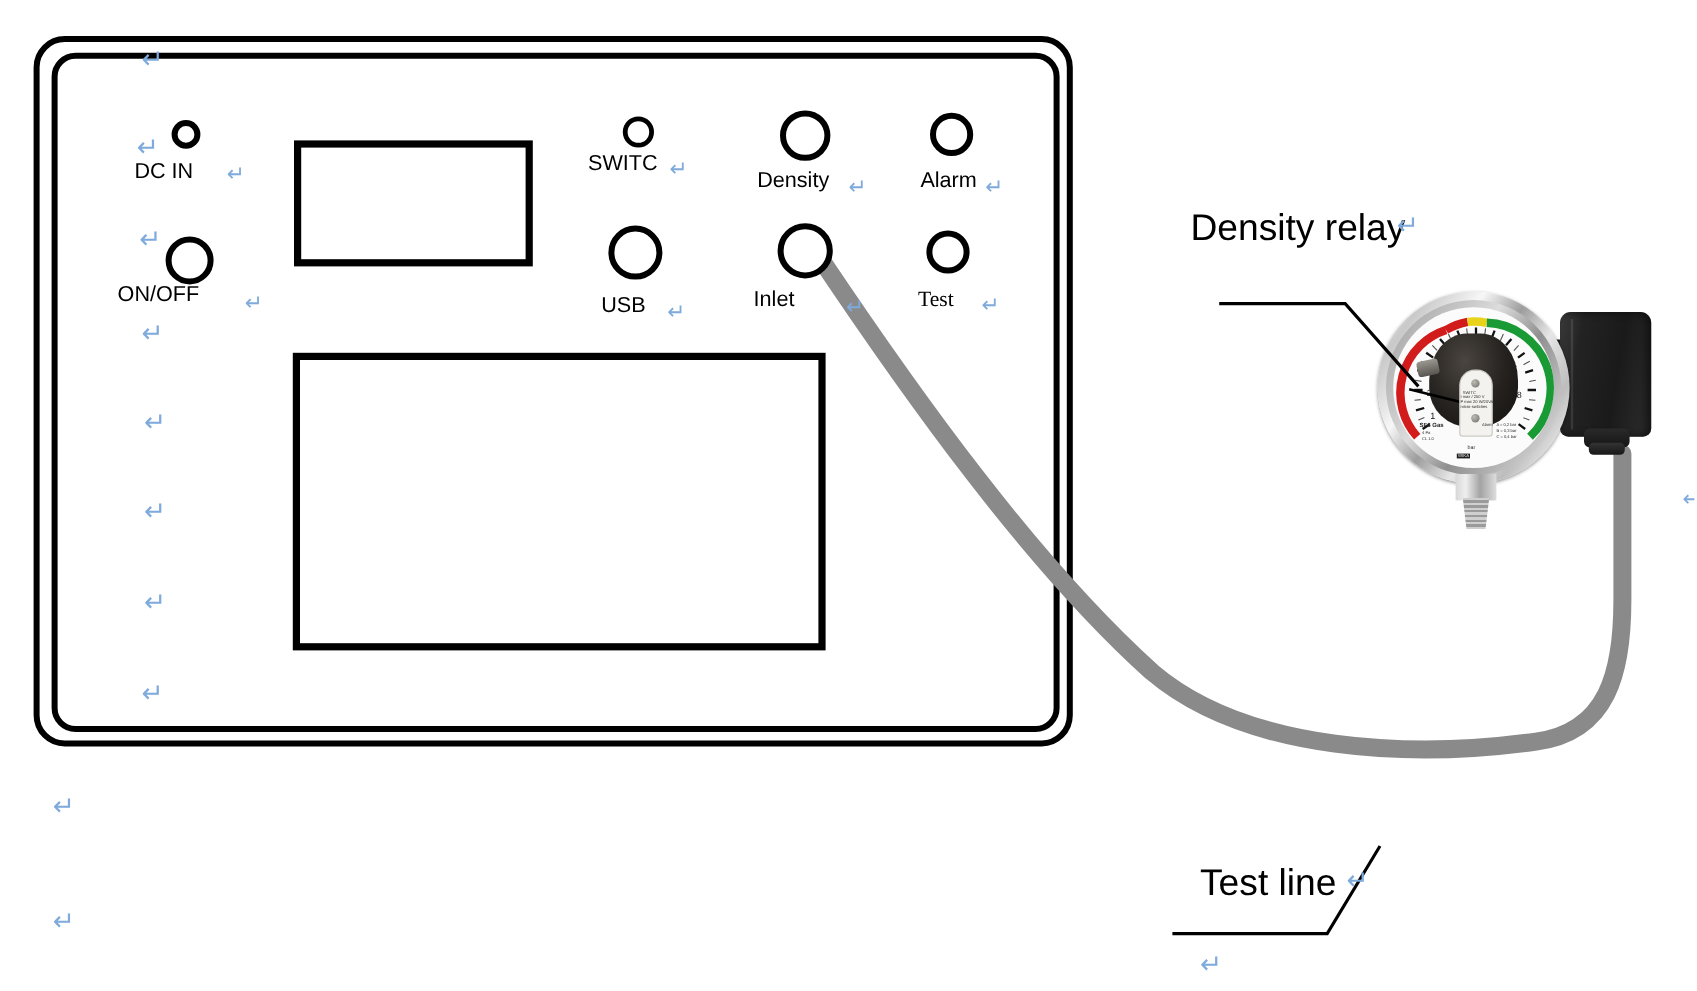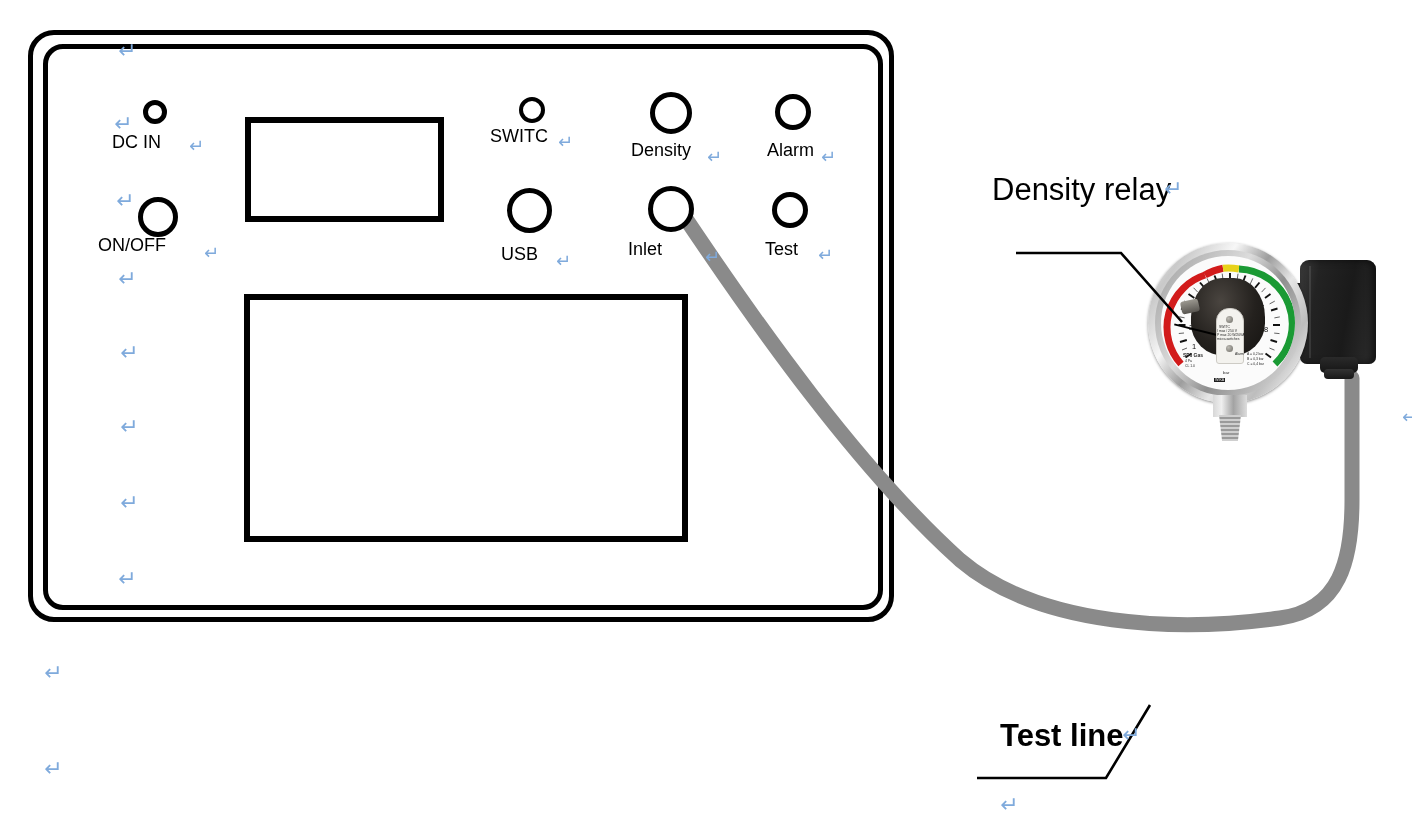--- a/index.html
+++ b/index.html
@@ -45,26 +45,26 @@
     position:absolute;z-index:7;white-space:nowrap;color:#000;
     font-size:18px;line-height:1;letter-spacing:0px;
   }
   .lbl-dcin  {left:112px;top:133px;}
   .lbl-onoff {left:98px;top:236px;}
   .lbl-temp  {left:490px;top:127px;}
   .lbl-usb   {left:501px;top:245px;}
   .lbl-outlet{left:631px;top:141px;}
   .lbl-signal{left:628px;top:240px;}
   .lbl-inlet {left:767px;top:141px;}
-  .lbl-test  {left:765px;top:240px;}
+  .lbl-test  {left:765px;top:240px;font-family:Liberation Serif, serif;}
 
   
   .anno{position:absolute;z-index:20;white-space:nowrap;color:#000;font-size:31px;line-height:1;}
   .anno-density{left:992px;top:174px;}
-  .anno-testline{left:1000px;top:720px;font-weight:bold;}
+  .anno-testline{left:1000px;top:720px;}
 
   
   .ret{
     position:absolute;z-index:21;color:#7FAADC;
     font-size:22px;line-height:1;font-family:"DejaVu Sans",sans-serif;
     user-select:none;
   }
   .ret.sm{font-size:18px;}
 
   

